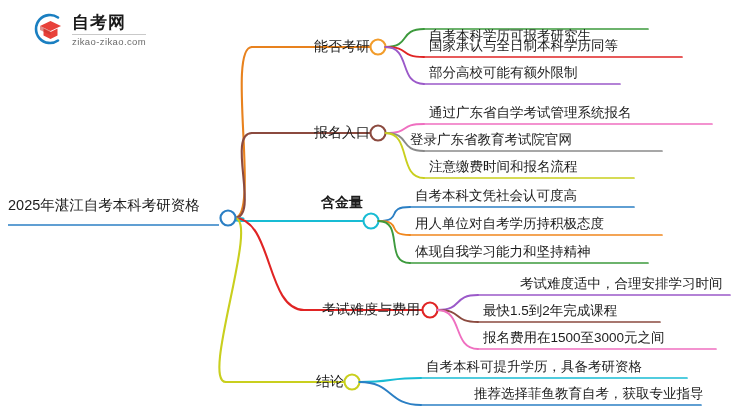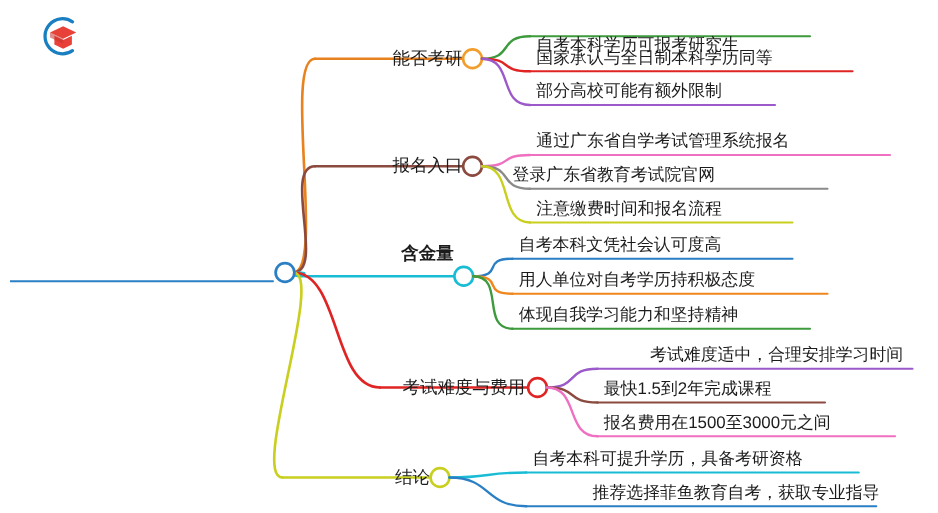--- a/index.html
+++ b/index.html
@@ -145,22 +145,28 @@
 
   <div class="logo-wrap">
     <div class="logo-mark">
       <svg width="38" height="38" viewBox="0 0 38 38" xmlns="http://www.w3.org/2000/svg">
         <path d="M30 7.5 A14 14 0 1 0 30 30.5" fill="none" stroke="#1a7fc1" stroke-width="2.6" stroke-linecap="round"></path>
         <path d="M12 16 L22.5 11 L33 16 L22.5 21 Z" fill="#e8413a"></path>
         <path d="M15.5 18.6 L15.5 25.5 L22.5 29 L29.5 25.5 L29.5 18.6 L22.5 22 Z" fill="#e8413a"></path>
         <path d="M12 16 L22.5 21 L22.5 25 L12 20 Z" fill="#c9332c" opacity="0.55"></path>
       </svg>
     </div>
+    <div class="logo-text-block">
+      <div class="logo-name">自考网</div>
+      <div class="logo-rule"></div>
+      <div class="logo-domain">zikao-zikao.com</div>
+    </div>
   </div>
 
+  <div class="root-label">2025年湛江自考本科考研资格</div>
 
   <div id="labels">
       <div class="l1-label" style="left: 314px; top: 47px;">能否考研</div>
       <div class="leaf-label" style="left: 429px; top: 36px;">自考本科学历可报考研究生</div>
       <div class="leaf-label" style="left: 429px; top: 46px;">国家承认与全日制本科学历同等</div>
       <div class="leaf-label" style="left: 429px; top: 73px;">部分高校可能有额外限制</div>
       <div class="l1-label" style="left: 314px; top: 133px;">报名入口</div>
       <div class="leaf-label" style="left: 429px; top: 113px;">通过广东省自学考试管理系统报名</div>
       <div class="leaf-label" style="left: 410px; top: 140px;">登录广东省教育考试院官网</div>
       <div class="leaf-label" style="left: 429px; top: 167px;">注意缴费时间和报名流程</div>

